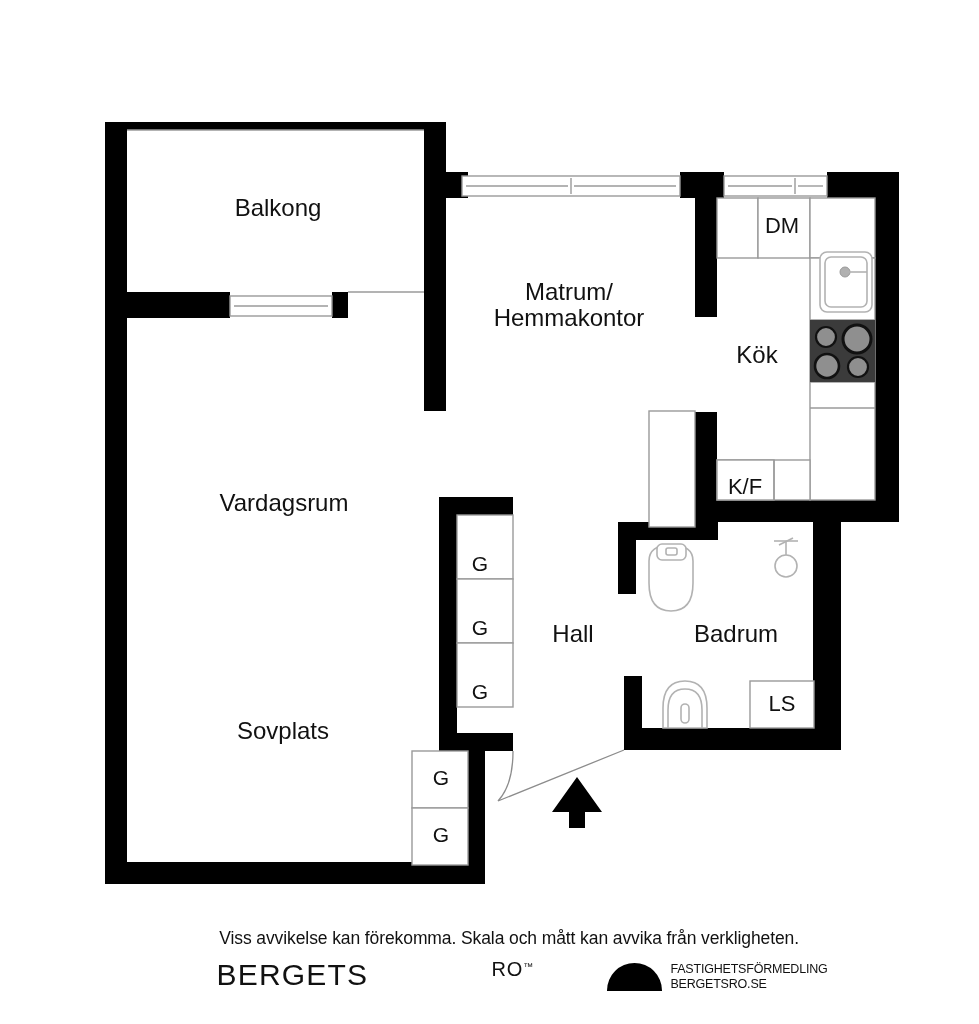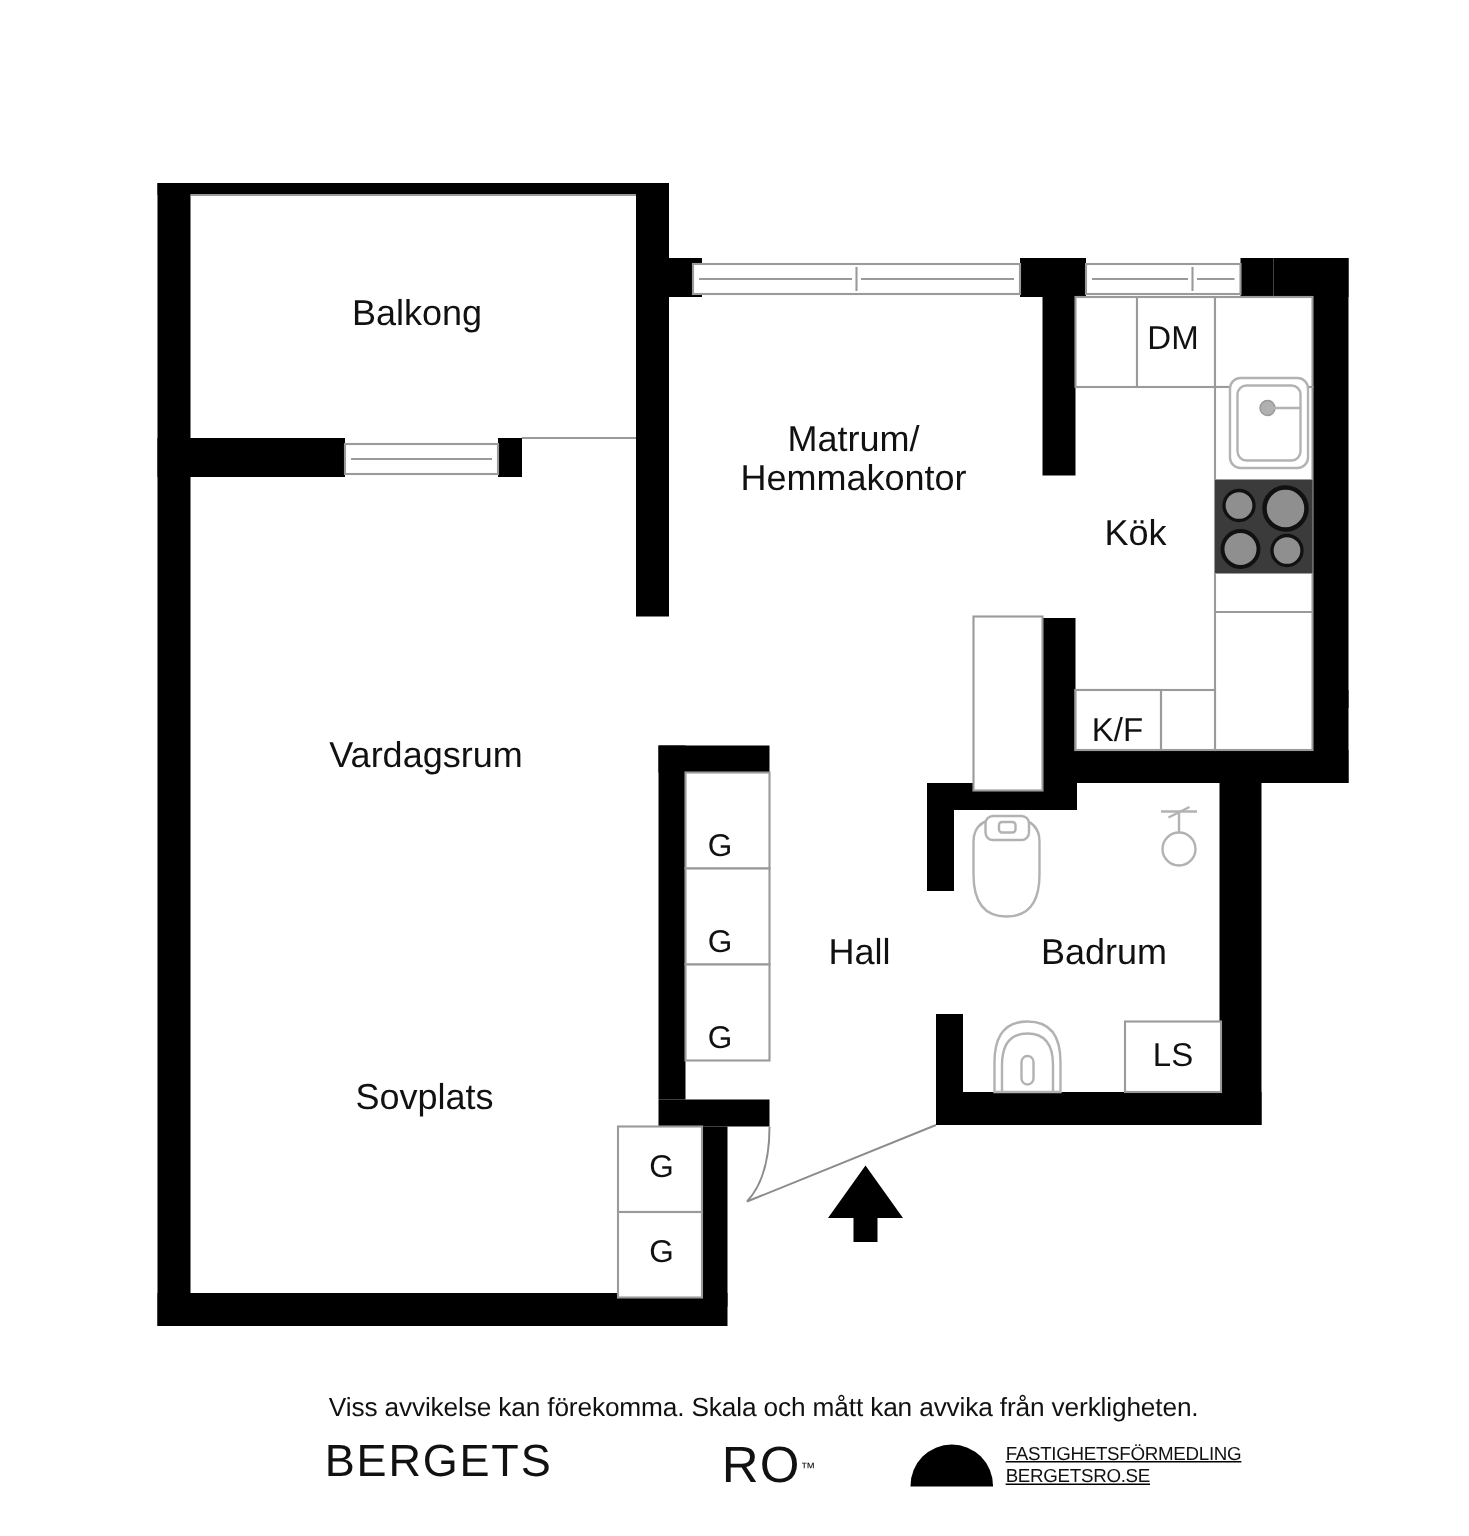--- a/index.html
+++ b/index.html
@@ -112,36 +112,35 @@
     font-weight: 400;
     width: 250px;
     text-align: center;
   }
   #brand-ro-wrap {
     width: 190px;
     text-align: center;
     position: relative;
   }
   #brand-ro {
-    font-size: 34px;
+    font-size: 20px;
     letter-spacing: 0.8px;
     color: #111111;
     font-weight: 400;
   }
   #brand-ro-tm {
     font-size: 10px;
     vertical-align: super;
     color: #111111;
   }
   #agency-block {
     display: flex;
     align-items: center;
     gap: 8px;
     margin-top: 4px;
-    text-decoration: underline;
   }
   #agency-dome {
     width: 55px;
     height: 28px;
     background: #000000;
     border-radius: 28px 28px 0 0;
   }
   #agency-text {
     line-height: 1.18;
     text-align: left;

